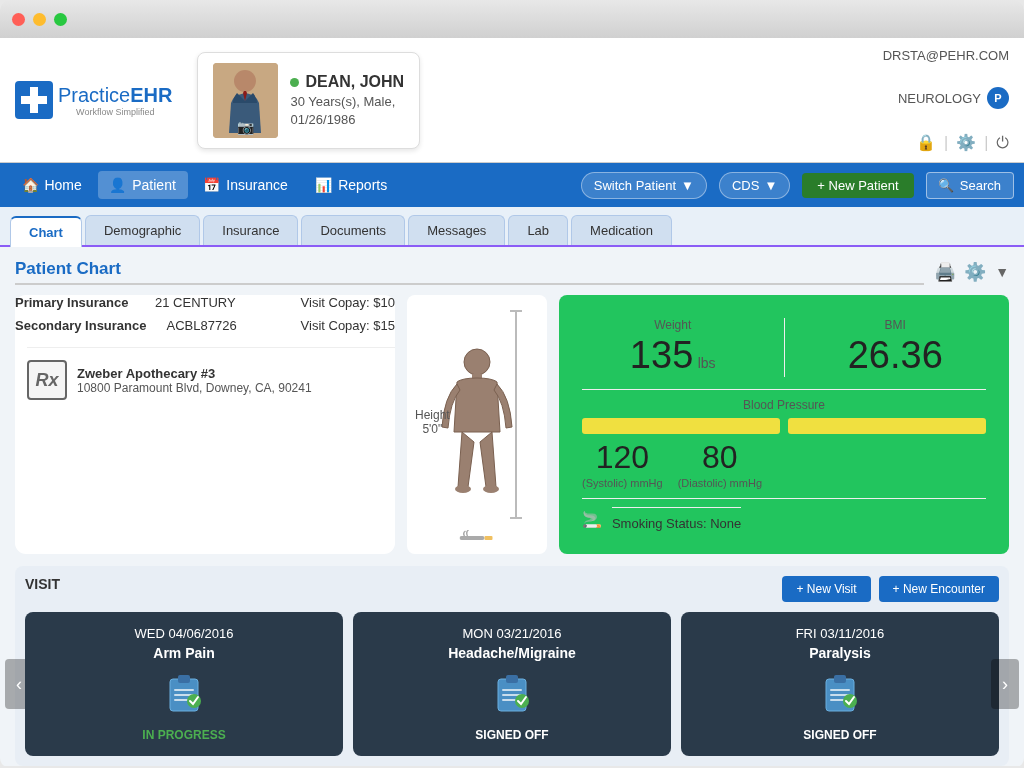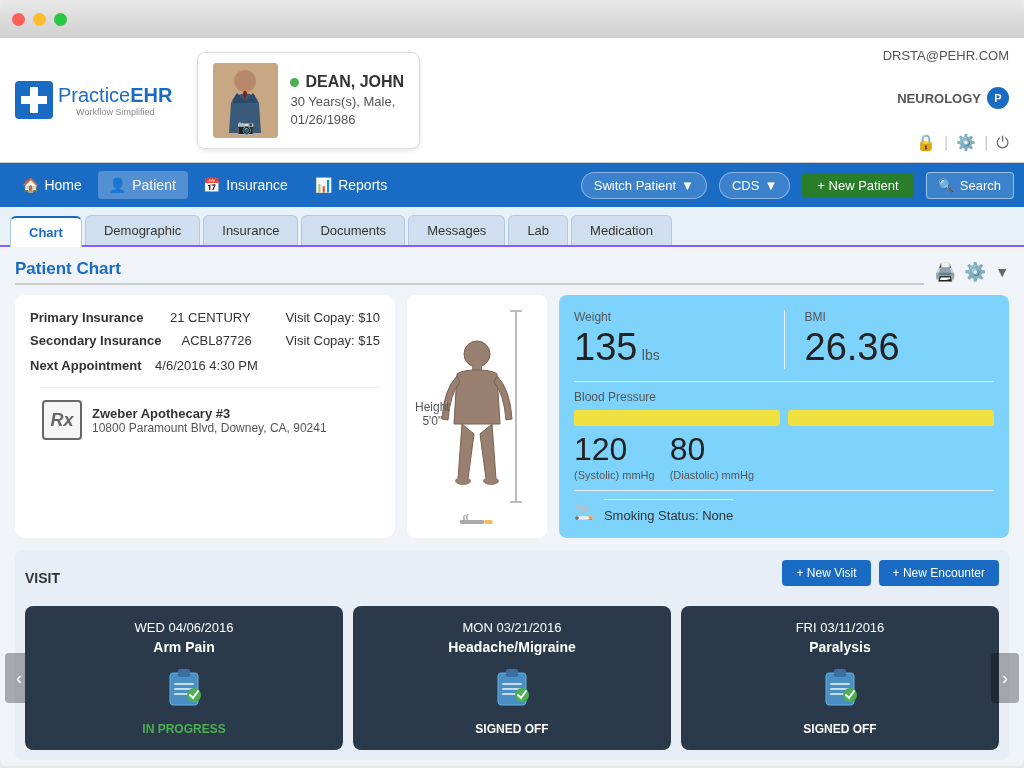--- a/index.html
+++ b/index.html
@@ -18,21 +18,21 @@
     .patient-card { background: white; border: 1px solid #ddd; border-radius: 8px; padding: 10px 15px; display: flex; align-items: center; gap: 12px; box-shadow: 0 2px 5px rgba(0,0,0,0.1); margin-left: 10px; }
     .patient-photo { width: 65px; height: 75px; background: #c8a882; border-radius: 4px; overflow: hidden; position: relative; }
     .patient-info { }
     .patient-name { font-size: 16px; font-weight: bold; color: #333; display: flex; align-items: center; gap: 6px; }
     .online-dot { width: 9px; height: 9px; background: #4caf50; border-radius: 50%; display: inline-block; }
     .patient-details { font-size: 13px; color: #555; margin-top: 3px; }
     .camera-icon { font-size: 16px; color: #888; margin-top: 6px; cursor: pointer; }
     .header-right { margin-left: auto; display: flex; flex-direction: column; align-items: flex-end; gap: 24px; }
     .header-email { font-size: 13px; color: #555; }
     .header-specialty { display: flex; align-items: center; gap: 6px; }
-    .specialty-text { font-size: 13px; color: #555; font-weight: bold; }
+    .specialty-text { font-size: 13px; color: #555; font-weight: normal; }
     .specialty-icon { width: 22px; height: 22px; background: #1a6bc4; border-radius: 50%; color: white; font-size: 11px; font-weight: bold; display: flex; align-items: center; justify-content: center; }
     .header-icons { display: flex; align-items: center; gap: 8px; color: #666; font-size: 16px; }
     .header-divider { color: #ccc; }
     
     
     .navbar { background: #1a6bc4; height: 44px; display: flex; align-items: center; padding: 0 10px; gap: 4px; }
     .nav-item { color: white; font-size: 14px; padding: 6px 12px; border-radius: 4px; cursor: pointer; display: flex; align-items: center; gap: 5px; white-space: nowrap; }
     .nav-item.active { background: rgba(255,255,255,0.25); }
     .nav-spacer { flex: 1; }
     .nav-btn { background: rgba(255,255,255,0.15); border: 1px solid rgba(255,255,255,0.4); color: white; font-size: 13px; padding: 5px 12px; border-radius: 20px; cursor: pointer; display: flex; align-items: center; gap: 5px; white-space: nowrap; }
@@ -48,54 +48,54 @@
     .content { background: #f0f4f8; padding: 12px 15px; height: calc(768px - 38px - 125px - 44px - 42px); overflow: hidden; }
     
     
     .section-header { display: flex; align-items: center; justify-content: space-between; margin-bottom: 10px; }
     .section-title { font-size: 17px; color: #1a6bc4; font-weight: bold; border-bottom: 2px solid #ccc; padding-bottom: 4px; flex: 1; margin-right: 10px; }
     .section-icons { display: flex; gap: 8px; align-items: center; }
     
     .chart-grid { display: flex; gap: 12px; margin-bottom: 12px; }
     
     
-    .insurance-panel { background: white; border-radius: 11px; padding: 15px; flex: 0 0 380px; font-size: 13px; color: #333; }
+    .insurance-panel { background: white; border-radius: 11px; flex: 0 0 380px; font-size: 13px; color: #333; }
     .ins-row { display: flex; gap: 20px; margin-bottom: 8px; align-items: flex-start; }
     .ins-label { font-weight: bold; min-width: 120px; }
     .ins-value { color: #333; }
     .ins-copay { margin-left: auto; color: #333; }
     .next-apt { margin-top: 10px; }
     .pharmacy { display: flex; align-items: center; gap: 10px; margin-top: 14px; padding-top: 12px; border-top: 1px solid #eee; margin-left: 12px; }
     .rx-icon { width: 40px; height: 40px; background: #f5f5f5; border: 2px solid #666; border-radius: 4px; display: flex; align-items: center; justify-content: center; font-size: 18px; color: #666; font-style: italic; font-weight: bold; }
     .pharmacy-info .name { font-weight: bold; font-size: 13px; }
     .pharmacy-info .addr { font-size: 12px; color: #555; }
     
     
     .body-panel { background: white; border-radius: 8px; flex: 0 0 140px; display: flex; align-items: center; justify-content: center; position: relative; }
     .height-label { position: absolute; left: 8px; top: 50%; transform: translateY(-60%); font-size: 12px; color: #555; text-align: center; }
     
     
-    .vitals-panel { background: #7dd3fc; border-radius: 8px; flex: 1; padding: 15px; }
+    .vitals-panel { background: #22c55e; border-radius: 8px; flex: 1; padding: 23px; text-align: center; }
     .vital-row { display: flex; gap: 15px; margin-bottom: 12px; }
     .vital-box { flex: 1; }
     .vital-label { font-size: 12px; color: #555; margin-bottom: 2px; }
     .vital-value { font-size: 38px; font-weight: 300; color: #222; }
     .vital-unit { font-size: 14px; color: #555; }
     .bp-bars { display: flex; gap: 8px; margin-bottom: 5px; }
     .bp-bar { height: 16px; border-radius: 3px; background: #f0e040; flex: 1; }
     .bp-readings { display: flex; gap: 15px; }
     .bp-val { font-size: 32px; font-weight: 300; color: #222; }
     .bp-sub { font-size: 11px; color: #555; line-height: 1.3; }
     .bp-label { font-size: 12px; color: #555; margin-bottom: 6px; }
     .smoking-status { font-size: 13px; color: #333; padding-top: 8px; border-top: 1px solid #eee; }
     .divider-h { border: none; border-top: 1px solid #eee; margin: 8px 0; }
     
     
     .visit-section { background: #e8eef5; border-radius: 8px; padding: 10px; }
-    .visit-header { display: flex; align-items: flex-end; margin-bottom: 20px; }
+    .visit-header { display: flex; align-items: flex-start; margin-bottom: 10px; }
     .visit-title { font-size: 14px; font-weight: bold; color: #333; flex: 1; }
     .visit-btns { display: flex; gap: 8px; }
     .visit-btn { background: #1a6bc4; color: white; font-size: 12px; padding: 6px 14px; border-radius: 4px; cursor: pointer; display: flex; align-items: center; gap: 4px; border: none; }
     .visit-cards { display: flex; gap: 10px; position: relative; }
     .visit-card { background: #2a3a4a; border-radius: 8px; flex: 1; padding: 14px; color: white; text-align: center; }
     .visit-card-date { font-size: 13px; margin-bottom: 4px; }
     .visit-card-diag { font-size: 14px; font-weight: bold; margin-bottom: 12px; }
     .visit-card-icon { font-size: 30px; margin-bottom: 8px; color: #4caf50; }
     .visit-card-status { font-size: 12px; font-weight: bold; }
     .visit-card-status.in-progress { color: #4caf50; }
@@ -238,24 +238,20 @@
       <div class="ins-row">
         <span class="ins-label">Primary Insurance</span>
         <span class="ins-value">21 CENTURY</span>
         <span class="ins-copay">Visit Copay: $10</span>
       </div>
       <div class="ins-row">
         <span class="ins-label">Secondary Insurance</span>
         <span class="ins-value">ACBL87726</span>
         <span class="ins-copay">Visit Copay: $15</span>
       </div>
-      <div class="next-apt">
-        <span class="ins-label">Next Appointment</span>
-        <span style="margin-left:10px;">4/6/2016 4:30 PM</span>
-      </div>
       <div class="pharmacy">
         <div class="rx-icon">Rx</div>
         <div class="pharmacy-info">
           <div class="name">Zweber Apothecary #3</div>
           <div class="addr">10800 Paramount Blvd, Downey, CA, 90241</div>
         </div>
       </div>
     </div>
 
     <div class="body-panel">

